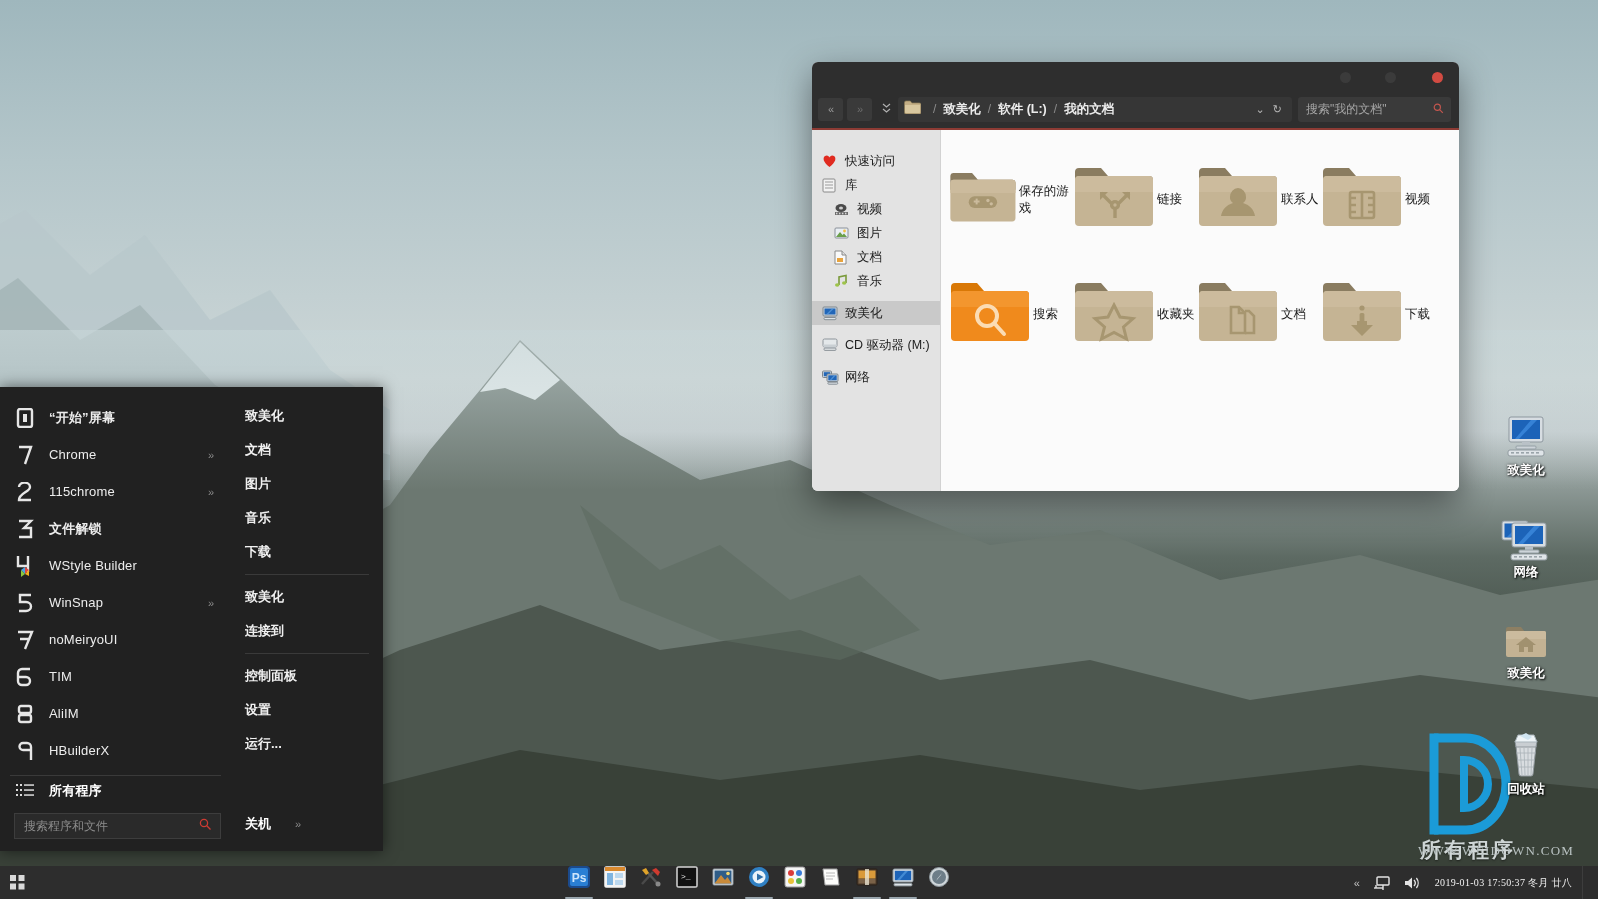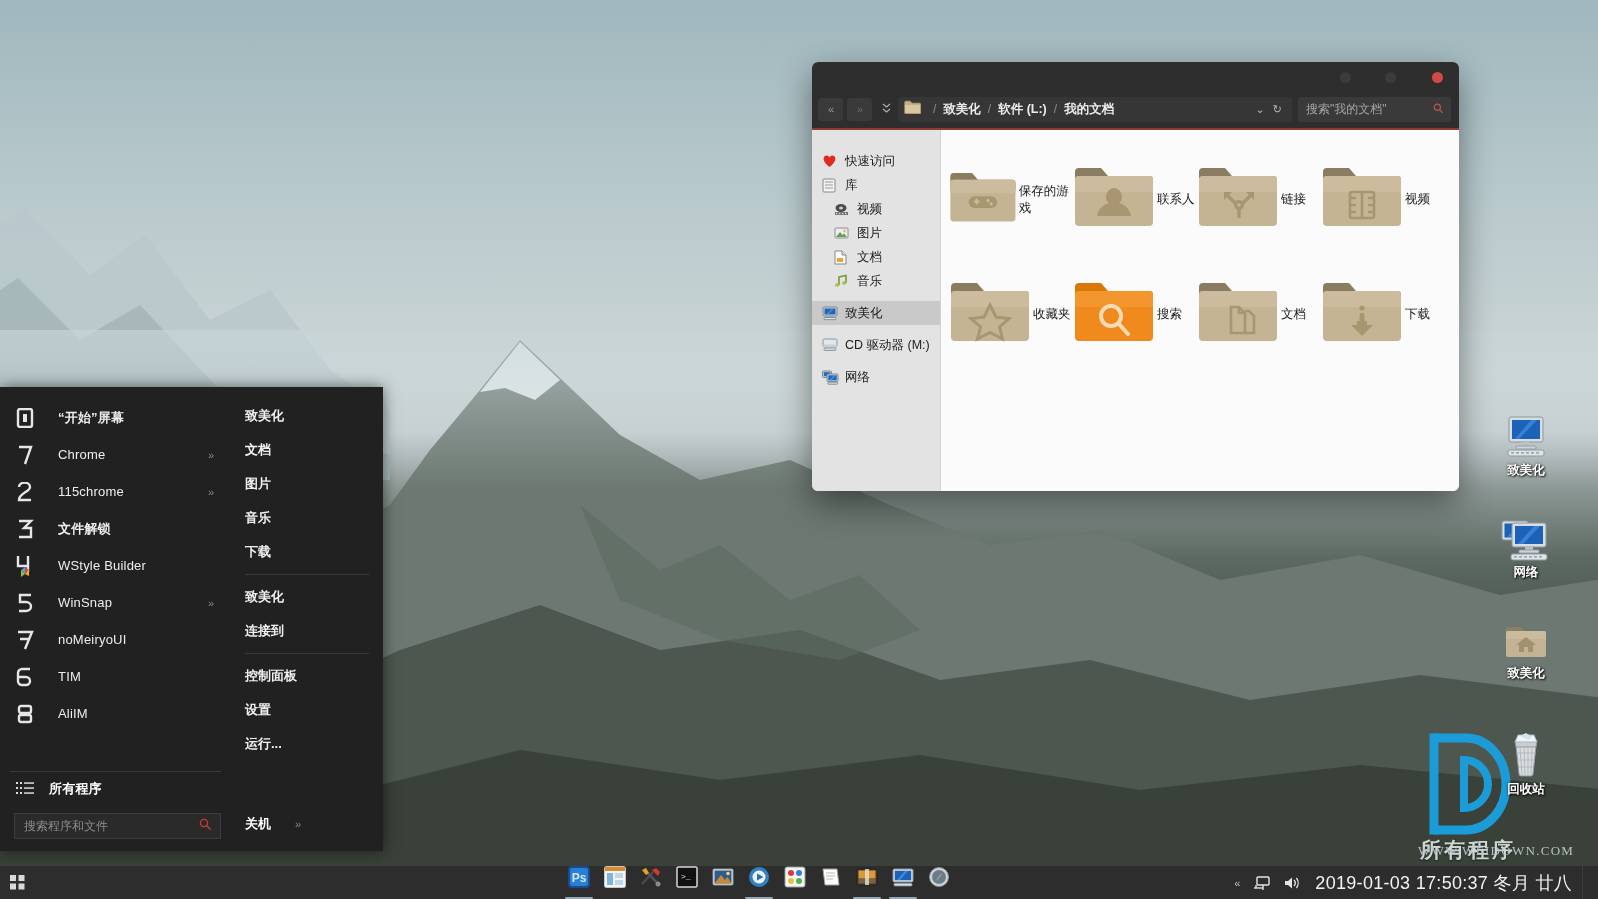--- a/index.html
+++ b/index.html
@@ -62,21 +62,20 @@
     display: flex; flex-direction: column;
   }
   #sm-progs { padding-top: 12px; flex: 1; }
   .sm-item {
     display: flex; align-items: center;
     height: 37px;
     padding-left: 12px;
     color: #ededed;
     cursor: default;
     position: relative;
-    gap: 9px;
   }
   .sm-ico {
     width: 26px; height: 26px;
     margin-right: 11px;
     display: flex; align-items: center; justify-content: center;
     font-size: 17px; font-weight: bold;
     color: #e6e6e6;
     flex: none;
   }
   .sm-ico svg { display:block; }
@@ -298,22 +297,22 @@
     height: 2px; background: #9aa6ae; border-radius: 1px;
   }
   #tb-tray {
     position: absolute; right: 6px;
     display: flex; align-items: center; height: 33px;
     color: #e9e9e9;
   }
   .tray-chev { font-size: 11px; color: #c2c2c2; padding: 0 8px; letter-spacing:-1px; }
   .tray-ico { padding: 0 6px; display: flex; align-items: center; }
   #tb-clock {
-    font-size: 18px; color: #f2f2f2; padding: 0 10px 0 8px;
-    white-space: nowrap; letter-spacing: .3px;
+    font-size: 10px; color: #f2f2f2; padding: 0 10px 0 8px;
+    white-space: nowrap; letter-spacing: .3px; font-family: Liberation Serif, serif;
   }
   #tb-showdesk { width: 10px; height: 33px; border-left: 1px solid #3d3d3d; }
 </style>
 </head>
 <body>
 
 <div id="desktop">
 
   <svg class="mtn" id="mtn-left" viewBox="0 0 420 300" preserveAspectRatio="none">
     <path d="M0 300 L0 60 L55 30 L120 95 L175 55 L240 140 L300 110 L360 190 L420 230 L420 300 Z" fill="#b9c8cb" opacity=".85"></path>
@@ -506,20 +505,29 @@
           <span class="sm-ico">
             <svg width="18" height="20" viewBox="0 0 18 20">
                 <rect x="3" y="2" width="12" height="7" rx="2" fill="none" stroke="#e6e6e6" stroke-width="2.4"></rect>
                 <rect x="3" y="11" width="12" height="7" rx="2" fill="none" stroke="#e6e6e6" stroke-width="2.4"></rect>
               </svg>
           </span>
           <span class="sm-label">AliIM</span>
           <span class="sm-arrow"></span>
         </div>
 
+        <div class="sm-item">
+          <span class="sm-ico">
+            <svg width="18" height="20" viewBox="0 0 18 20">
+                <path d="M15 9 L7 9 a3.5 3.5 0 0 1 0 -7 L11 2 a4 4 0 0 1 4 4 L15 19" fill="none" stroke="#e6e6e6" stroke-width="2.4"></path>
+              </svg>
+          </span>
+          <span class="sm-label">HBuilderX</span>
+          <span class="sm-arrow"></span>
+        </div>
       </div>
 
       <div id="sm-allprog">
         <span class="sm-ico">
           <svg width="18" height="16" viewBox="0 0 18 16">
             <g fill="#dcdcdc">
                 <rect x="0" y="1" width="2" height="2"></rect>
                 <rect x="0" y="6" width="2" height="2"></rect>
                 <rect x="0" y="11" width="2" height="2"></rect>
             <rect x="4" y="1" width="2" height="2"></rect>
@@ -770,77 +778,77 @@
             </g>
           </svg>
           <div class="lbl">保存的游戏</div>
         </div>
 
         <div class="fitem">
           <svg width="86" height="72" viewBox="0 0 86 72">
             <path d="M4 10 a4 4 0 0 1 4 -4 h22 l7 8 h41 a4 4 0 0 1 4 4 v8 H4 Z" fill="#8a7c60"></path>
             <path d="M4 18 a4 4 0 0 1 4 -4 h70 a4 4 0 0 1 4 4 v42 a4 4 0 0 1 -4 4 H8 a4 4 0 0 1 -4 -4 Z" fill="#c5b494"></path>
             <path d="M4 18 a4 4 0 0 1 4 -4 h70 a4 4 0 0 1 4 4 v12 H4 Z" fill="#ccbb9d"></path>
-            <path d="M43 26 a8 9 0 0 1 8 9 a8 7 0 0 1 -3 6 c7 2 11 7 12 13 H26 c1 -6 5 -11 12 -13 a8 7 0 0 1 -3 -6 a8 9 0 0 1 8 -9 Z" fill="#a79670"></path>
-          </svg>
-          <div class="lbl">联系人</div>
-        </div>
-
-        <div class="fitem">
-          <svg width="86" height="72" viewBox="0 0 86 72">
-            <path d="M4 10 a4 4 0 0 1 4 -4 h22 l7 8 h41 a4 4 0 0 1 4 4 v8 H4 Z" fill="#8a7c60"></path>
-            <path d="M4 18 a4 4 0 0 1 4 -4 h70 a4 4 0 0 1 4 4 v42 a4 4 0 0 1 -4 4 H8 a4 4 0 0 1 -4 -4 Z" fill="#c5b494"></path>
-            <path d="M4 18 a4 4 0 0 1 4 -4 h70 a4 4 0 0 1 4 4 v12 H4 Z" fill="#ccbb9d"></path>
             <g stroke="#a79670" stroke-width="3.4" fill="none">
               <path d="M41 42 L30 31"></path>
                 <path d="M47 42 L58 31"></path>
                 <path d="M44 46 L44 56"></path>
               <circle cx="44" cy="43" r="3.4"></circle>
             </g>
             <path d="M29 30 l0 8 l8 -8 Z" fill="#a79670"></path>
             <path d="M59 30 l-8 0 l8 8 Z" fill="#a79670"></path>
           </svg>
           <div class="lbl">链接</div>
+        </div>
+
+        <div class="fitem">
+          <svg width="86" height="72" viewBox="0 0 86 72">
+            <path d="M4 10 a4 4 0 0 1 4 -4 h22 l7 8 h41 a4 4 0 0 1 4 4 v8 H4 Z" fill="#8a7c60"></path>
+            <path d="M4 18 a4 4 0 0 1 4 -4 h70 a4 4 0 0 1 4 4 v42 a4 4 0 0 1 -4 4 H8 a4 4 0 0 1 -4 -4 Z" fill="#c5b494"></path>
+            <path d="M4 18 a4 4 0 0 1 4 -4 h70 a4 4 0 0 1 4 4 v12 H4 Z" fill="#ccbb9d"></path>
+            <path d="M43 26 a8 9 0 0 1 8 9 a8 7 0 0 1 -3 6 c7 2 11 7 12 13 H26 c1 -6 5 -11 12 -13 a8 7 0 0 1 -3 -6 a8 9 0 0 1 8 -9 Z" fill="#a79670"></path>
+          </svg>
+          <div class="lbl">联系人</div>
         </div>
 
         <div class="fitem">
           <svg width="86" height="72" viewBox="0 0 86 72">
             <path d="M4 10 a4 4 0 0 1 4 -4 h22 l7 8 h41 a4 4 0 0 1 4 4 v8 H4 Z" fill="#8a7c60"></path>
             <path d="M4 18 a4 4 0 0 1 4 -4 h70 a4 4 0 0 1 4 4 v42 a4 4 0 0 1 -4 4 H8 a4 4 0 0 1 -4 -4 Z" fill="#c5b494"></path>
             <path d="M4 18 a4 4 0 0 1 4 -4 h70 a4 4 0 0 1 4 4 v12 H4 Z" fill="#ccbb9d"></path>
             <g stroke="#a79670" stroke-width="2.6" fill="none">
               <rect x="31" y="30" width="24" height="26" rx="2"></rect>
               <path d="M31 36 h6 M31 43 h6 M31 50 h6 M49 36 h6 M49 43 h6 M49 50 h6"></path>
               <path d="M43 30 L43 56"></path>
             </g>
           </svg>
           <div class="lbl">视频</div>
         </div>
 
         <div class="fitem">
           <svg width="86" height="72" viewBox="0 0 86 72">
-            <path d="M4 10 a4 4 0 0 1 4 -4 h22 l7 8 h41 a4 4 0 0 1 4 4 v8 H4 Z" fill="#8a7c60"></path>
-            <path d="M4 18 a4 4 0 0 1 4 -4 h70 a4 4 0 0 1 4 4 v42 a4 4 0 0 1 -4 4 H8 a4 4 0 0 1 -4 -4 Z" fill="#c5b494"></path>
-            <path d="M4 18 a4 4 0 0 1 4 -4 h70 a4 4 0 0 1 4 4 v12 H4 Z" fill="#ccbb9d"></path>
-            <path d="M43 28 L49 40 L62 41.5 L52.5 50 L55.5 62 L43 55.5 L30.5 62 L33.5 50 L24 41.5 L37 40 Z" fill="none" stroke="#a79670" stroke-width="3"></path>
-          </svg>
-          <div class="lbl">收藏夹</div>
-        </div>
-
-        <div class="fitem">
-          <svg width="86" height="72" viewBox="0 0 86 72">
             <path d="M4 10 a4 4 0 0 1 4 -4 h22 l7 8 h41 a4 4 0 0 1 4 4 v8 H4 Z" fill="#d97806"></path>
             <path d="M4 18 a4 4 0 0 1 4 -4 h70 a4 4 0 0 1 4 4 v42 a4 4 0 0 1 -4 4 H8 a4 4 0 0 1 -4 -4 Z" fill="#f08a1c"></path>
             <path d="M4 18 a4 4 0 0 1 4 -4 h70 a4 4 0 0 1 4 4 v12 H4 Z" fill="#f3962e"></path>
             <g stroke="#fbdcb4" stroke-width="4" fill="none" stroke-linecap="round">
               <circle cx="40" cy="39" r="10"></circle>
                 <path d="M47.5 46.5 L57 57"></path>
             </g>
           </svg>
           <div class="lbl">搜索</div>
+        </div>
+
+        <div class="fitem">
+          <svg width="86" height="72" viewBox="0 0 86 72">
+            <path d="M4 10 a4 4 0 0 1 4 -4 h22 l7 8 h41 a4 4 0 0 1 4 4 v8 H4 Z" fill="#8a7c60"></path>
+            <path d="M4 18 a4 4 0 0 1 4 -4 h70 a4 4 0 0 1 4 4 v42 a4 4 0 0 1 -4 4 H8 a4 4 0 0 1 -4 -4 Z" fill="#c5b494"></path>
+            <path d="M4 18 a4 4 0 0 1 4 -4 h70 a4 4 0 0 1 4 4 v12 H4 Z" fill="#ccbb9d"></path>
+            <path d="M43 28 L49 40 L62 41.5 L52.5 50 L55.5 62 L43 55.5 L30.5 62 L33.5 50 L24 41.5 L37 40 Z" fill="none" stroke="#a79670" stroke-width="3"></path>
+          </svg>
+          <div class="lbl">收藏夹</div>
         </div>
 
         <div class="fitem">
           <svg width="86" height="72" viewBox="0 0 86 72">
             <path d="M4 10 a4 4 0 0 1 4 -4 h22 l7 8 h41 a4 4 0 0 1 4 4 v8 H4 Z" fill="#8a7c60"></path>
             <path d="M4 18 a4 4 0 0 1 4 -4 h70 a4 4 0 0 1 4 4 v42 a4 4 0 0 1 -4 4 H8 a4 4 0 0 1 -4 -4 Z" fill="#c5b494"></path>
             <path d="M4 18 a4 4 0 0 1 4 -4 h70 a4 4 0 0 1 4 4 v12 H4 Z" fill="#ccbb9d"></path>
             <g stroke="#a79670" stroke-width="2.6" fill="none">
               <path d="M36 30 h8 l6 6 v20 h-14 Z"></path>
               <path d="M44 30 v6 h6"></path>

